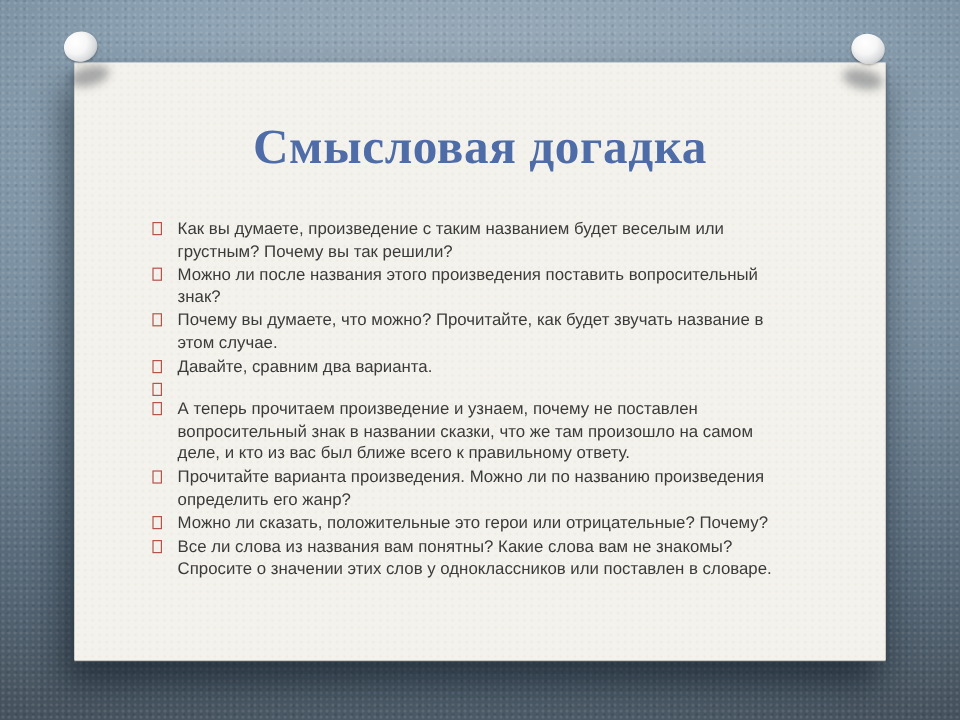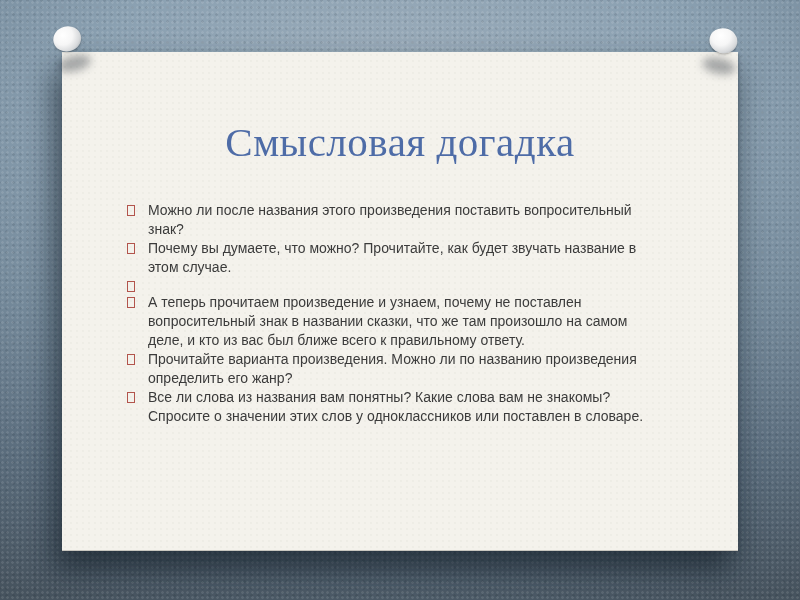--- a/index.html
+++ b/index.html
@@ -59,24 +59,24 @@
   .pin .pin-head {
     position: absolute; left: 4px; top: 0;
     width: 28px; height: 25px; border-radius: 50%;
     background: radial-gradient(circle at 38% 32%,
       #ffffff 0%, #f6f6f6 40%, #d8dadc 68%, #a9aeb2 88%, #8d9398 100%);
     box-shadow: 0 1px 2px rgba(0,0,0,0.30);
   }
 
   
   .title {
-    padding-top: 66px;
+    padding-top: 46px;
     text-align: center;
     font-family: "Liberation Serif", "DejaVu Serif", serif;
-    font-weight: 400;
+    font-weight: 700;
     font-size: 41px;
     letter-spacing: 0.5px;
     color: #4e6ca7;
   }
 
   
   .bullet-list {
     list-style: none;
     margin: 35px 72px 0 65px;
     width: 537px;
@@ -112,37 +112,49 @@
     <span class="pin-body"></span>
     <span class="pin-head"></span>
   </div>
 
   <div class="paper">
     <h1 class="title">Смысловая догадка</h1>
 
     <ul class="bullet-list">
       <li class="item">
         <span class="bullet"></span>
+        <span class="item-text">Как вы думаете, произведение с таким названием будет веселым или грустным? Почему вы так решили?</span>
+      </li>
+      <li class="item">
+        <span class="bullet"></span>
         <span class="item-text">Можно ли после названия этого произведения поставить вопросительный знак?</span>
       </li>
       <li class="item">
         <span class="bullet"></span>
         <span class="item-text">Почему вы думаете, что можно? Прочитайте, как будет звучать название в этом случае.</span>
+      </li>
+      <li class="item">
+        <span class="bullet"></span>
+        <span class="item-text">Давайте, сравним два варианта.</span>
       </li>
       <li class="item">
         <span class="bullet"></span>
       </li>
       <li class="item">
         <span class="bullet"></span>
         <span class="item-text">А теперь прочитаем произведение и узнаем, почему не поставлен вопросительный знак в названии сказки, что же там произошло на самом деле, и кто из вас был ближе всего к правильному ответу.</span>
       </li>
       <li class="item">
         <span class="bullet"></span>
         <span class="item-text">Прочитайте варианта произведения. Можно ли по названию произведения определить его жанр?</span>
       </li>
       <li class="item">
         <span class="bullet"></span>
+        <span class="item-text">Можно ли сказать, положительные это герои или отрицательные? Почему?</span>
+      </li>
+      <li class="item">
+        <span class="bullet"></span>
         <span class="item-text">Все ли слова из названия вам понятны? Какие слова вам не знакомы? Спросите о значении этих слов у одноклассников или поставлен в словаре.</span>
       </li>
     </ul>
   </div>
 
 </div>
 
 </body></html>

